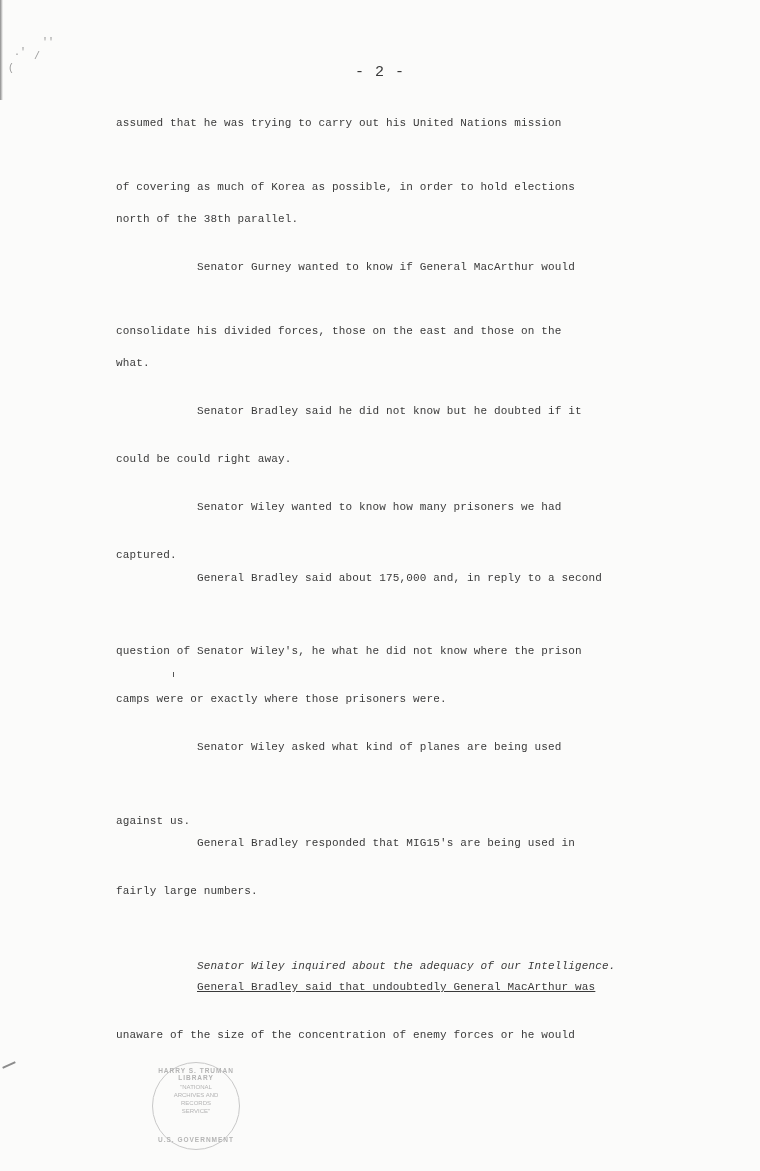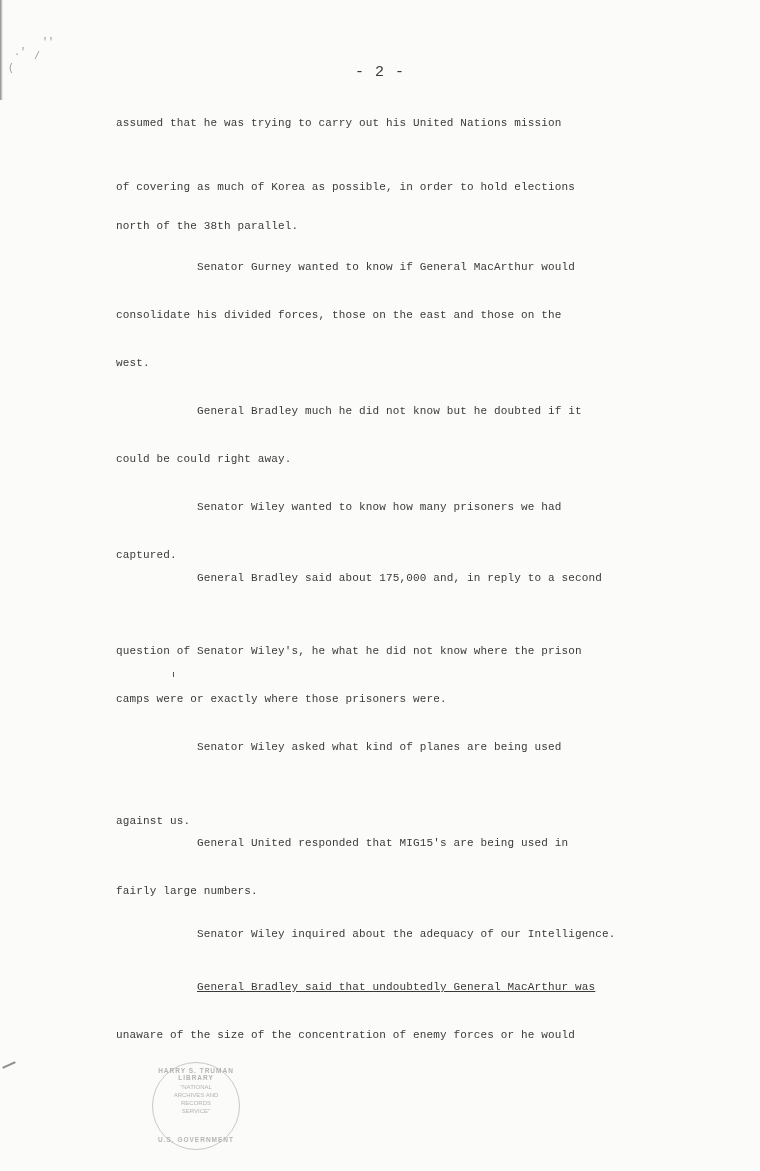--- a/index.html
+++ b/index.html
@@ -102,36 +102,36 @@
   <div class="smudge" style="left:42px;top:38px;">''</div>
   <div class="smudge" style="left:14px;top:48px;">.'</div>
   <div class="smudge" style="left:34px;top:52px;">/</div>
   <div class="smudge" style="left:8px;top:64px;">(</div>
 
   <div class="page-number">- 2 -</div>
 
   <div id="lines">
       <div class="line" style="top: 117px;">assumed that he was trying to carry out his United Nations mission</div>
       <div class="line" style="top: 165px; margin-top: 16px;">of covering as much of Korea as possible, in order to hold elections</div>
-      <div class="line" style="top: 220px;">north of the 38th parallel.</div>
+      <div class="line" style="top: 213px;">north of the 38th parallel.</div>
       <div class="line indent" style="top: 261px;">Senator Gurney wanted to know if General MacArthur would</div>
-      <div class="line" style="top: 309px;">consolidate his divided forces, those on the east and those on the</div>
-      <div class="line" style="top: 357px;">west.</div>
-      <div class="line indent" style="top: 405px;">General Bradley much he did not know but he doubted if it</div>
+      <div class="line" style="top: 325px;">consolidate his divided forces, those on the east and those on the</div>
+      <div class="line" style="top: 357px;">what.</div>
+      <div class="line indent" style="top: 405px;">Senator Bradley said he did not know but he doubted if it</div>
       <div class="line" style="top: 453px;">could be could right away.</div>
       <div class="line indent" style="top: 501px;">Senator Wiley wanted to know how many prisoners we had</div>
       <div class="line" style="top: 549px;">captured.</div>
       <div class="line indent" style="top: 572px;">General Bradley said about 175,000 and, in reply to a second</div>
       <div class="line" style="top: 645px;">question of Senator Wiley's, he what he did not know where the prison</div>
       <div class="line" style="top: 693px; text-align: right;">camps were or exactly where those prisoners were.</div>
       <div class="line indent" style="top: 741px;">Senator Wiley asked what kind of planes are being used</div>
       <div class="line" style="top: 789px; margin-top: 26px;">against us.</div>
-      <div class="line indent" style="top: 837px;">General United responded that MIG15's are being used in</div>
+      <div class="line indent" style="top: 837px;">General Bradley responded that MIG15's are being used in</div>
       <div class="line" style="top: 885px;">fairly large numbers.</div>
-      <div class="line indent" style="top: 928px;">Senator Wiley inquired about the adequacy of our Intelligence.</div>
+      <div class="line indent" style="top: 960px; font-style: italic;">Senator Wiley inquired about the adequacy of our Intelligence.</div>
       <div class="line indent" style="top: 981px; text-decoration: underline;">General Bradley said that undoubtedly General MacArthur was</div>
       <div class="line" style="top: 1029px;">unaware of the size of the concentration of enemy forces or he would</div>
     </div>
 
   <div class="tick-mark"></div>
   <div class="scratch"></div>
 
   <div class="stamp">
     <div class="stamp-ring">HARRY S. TRUMAN LIBRARY</div>
     <div class="stamp-inner">

